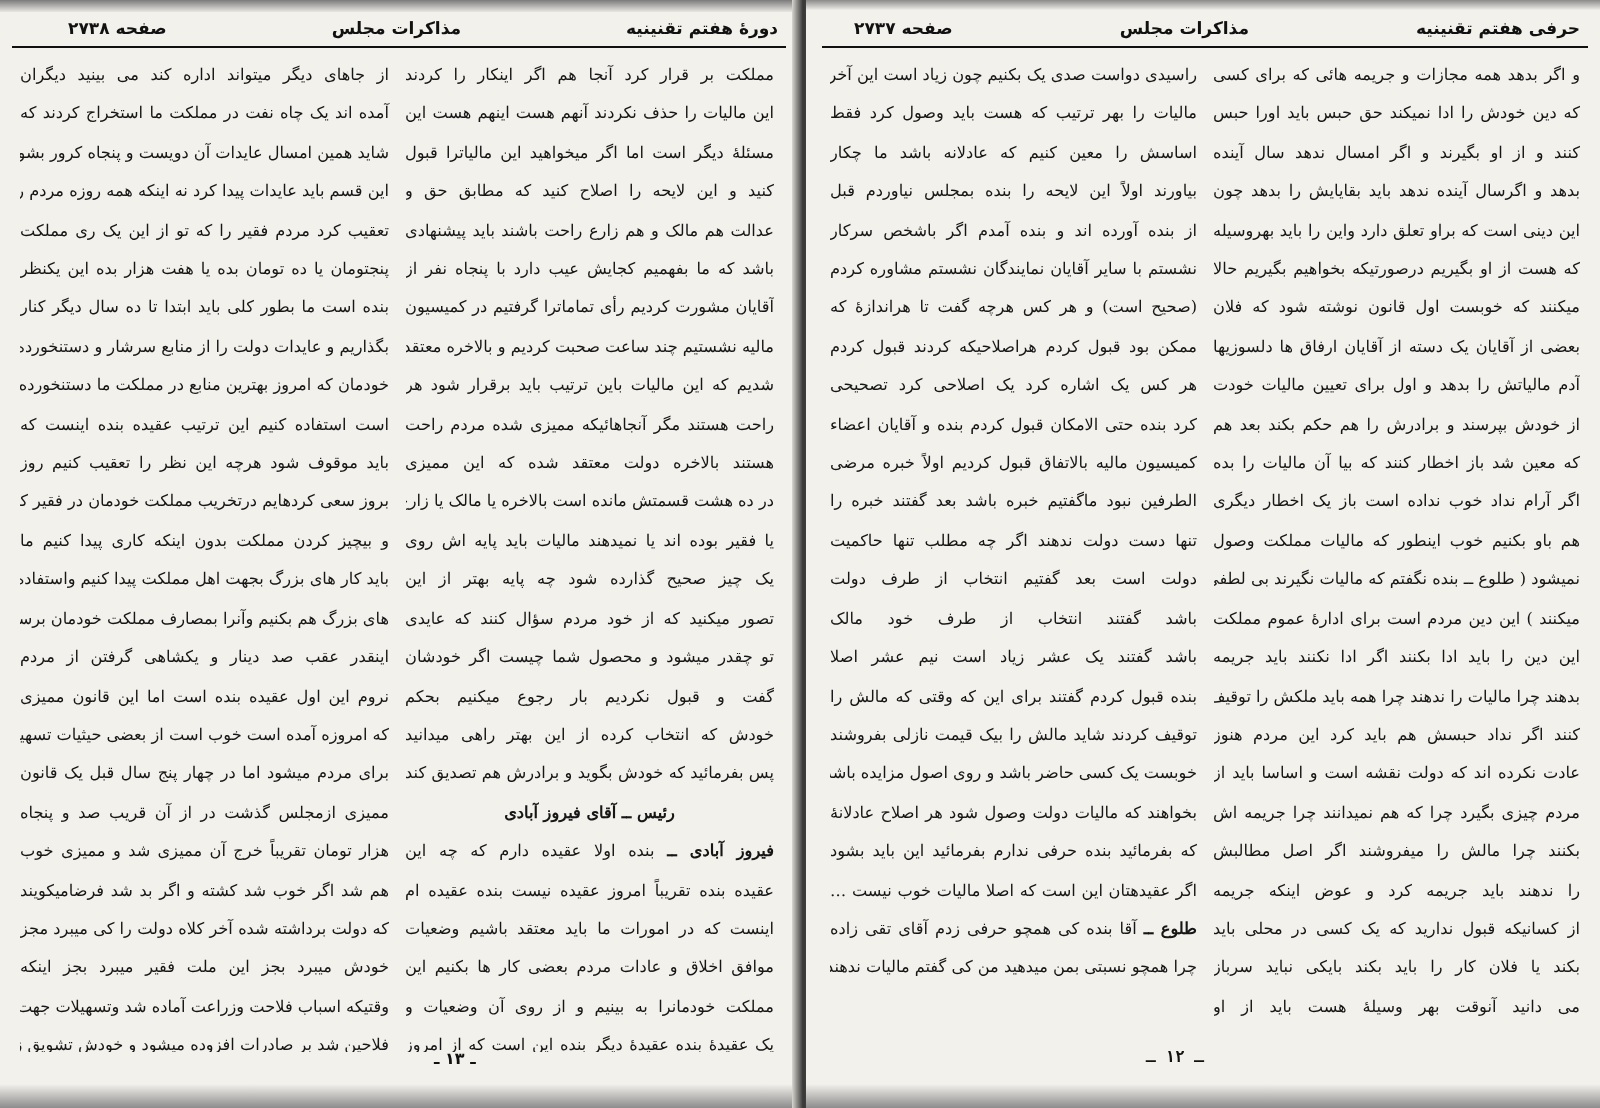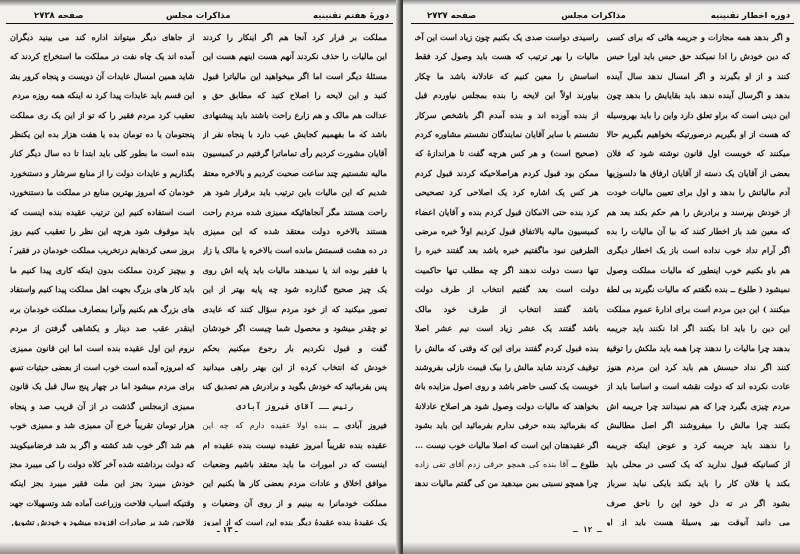--- a/index.html
+++ b/index.html
@@ -16,24 +16,24 @@
   .header{position:absolute;top:8px;height:14px;direction:rtl;font-size:8.5px;font-weight:bold;color:#111;display:flex;justify-content:space-between;align-items:center;}
   .left .header{left:34px;right:10px;}
   .right .header{left:24px;right:10px;}
   .hrule{position:absolute;top:23px;height:0;border-top:1.4px solid #111;}
   .left .hrule{left:6px;right:6px;}
   .right .hrule{left:8px;right:6px;}
   .cols{position:absolute;top:28px;bottom:28px;display:flex;direction:rtl;}
   .left .cols{left:6px;right:8px;}
   .right .cols{left:8px;right:6px;}
   .col{flex:1;direction:rtl;text-align:justify;font-family:"DejaVu Serif",serif;font-size:8.1px;line-height:19.4px;color:#161616;padding:0 4px;overflow:hidden;}
-  .col p{margin:0;font-weight:bold;}
+  .col p{margin:0;}
   .col .line{display:block;white-space:nowrap;overflow:hidden;text-align:justify;text-align-last:justify;}
   .col .speaker{font-weight:bold;}
-  .col .centered{text-align:center;text-align-last:center;font-family:Liberation Mono, monospace;}
+  .col .centered{text-align:center;text-align-last:center;}
   .footer{position:absolute;bottom:20px;font-size:8px;font-weight:bold;color:#111;direction:rtl;}
   .left .footer{left:217px;}
   .right .footer{left:170px;font-family:Liberation Mono, monospace;}
 </style>
 </head>
 <body>
 
 <div class="spread">
 
   <div class="page left">
@@ -108,21 +108,21 @@
           </p>
       </div>
     </div>
     <div class="footer">ـ ۱۳ ـ</div>
   </div>
 
   <div class="gutter"></div>
 
   <div class="page right">
     <div class="header">
-      <span>دوره اخطار تقنینیه</span>
+      <span>حرفی هفتم تقنینیه</span>
       <span>مذاکرات مجلس</span>
       <span>صفحه ۲۷۳۷</span>
     </div>
     <div class="hrule"></div>
     <div class="cols">
       <div class="col">
         <p id="rp-c0-lines">
             <span class="line">و اگر بدهد همه مجازات و جریمه هائی که برای کسی</span>
             <span class="line">که دین خودش را ادا نمیکند حق حبس باید اورا حبس</span>
             <span class="line">کنند و از او بگیرند و اگر امسال ندهد سال آینده</span>
@@ -140,21 +140,20 @@
             <span class="line">میکنند ) این دین مردم است برای ادارهٔ عموم مملکت</span>
             <span class="line">این دین را باید ادا بکنند اگر ادا نکنند باید جریمه</span>
             <span class="line">بدهند چرا مالیات را ندهند چرا همه باید ملکش را توقیف</span>
             <span class="line">کنند اگر نداد حبسش هم باید کرد این مردم هنوز</span>
             <span class="line">عادت نکرده اند که دولت نقشه است و اساسا باید از</span>
             <span class="line">مردم چیزی بگیرد چرا که هم نمیدانند چرا جریمه اش</span>
             <span class="line">بکنند چرا مالش را میفروشند اگر اصل مطالبش</span>
             <span class="line">را ندهند باید جریمه کرد و عوض اینکه جریمه</span>
             <span class="line">از کسانیکه قبول ندارید که یک کسی در محلی باید</span>
             <span class="line">بکند یا فلان کار را باید بکند بایکی نباید سرباز</span>
-            <span class="line">بشود اگر در ته دل خود این را ناحق صرف</span>
             <span class="line">می دانید آنوقت بهر وسیلهٔ هست باید از او</span>
           </p>
       </div>
       <div class="col">
         <p id="rp-c1-lines">
             <span class="line">راسیدی دواست صدی یک بکنیم چون زیاد است این آخر ندارد</span>
             <span class="line">مالیات را بهر ترتیب که هست باید وصول کرد فقط</span>
             <span class="line">اساسش را معین کنیم که عادلانه باشد ما چکار</span>
             <span class="line">بیاورند اولاً این لایحه را بنده بمجلس نیاوردم قبل</span>
             <span class="line">از بنده آورده اند و بنده آمدم اگر باشخص سرکار</span>

